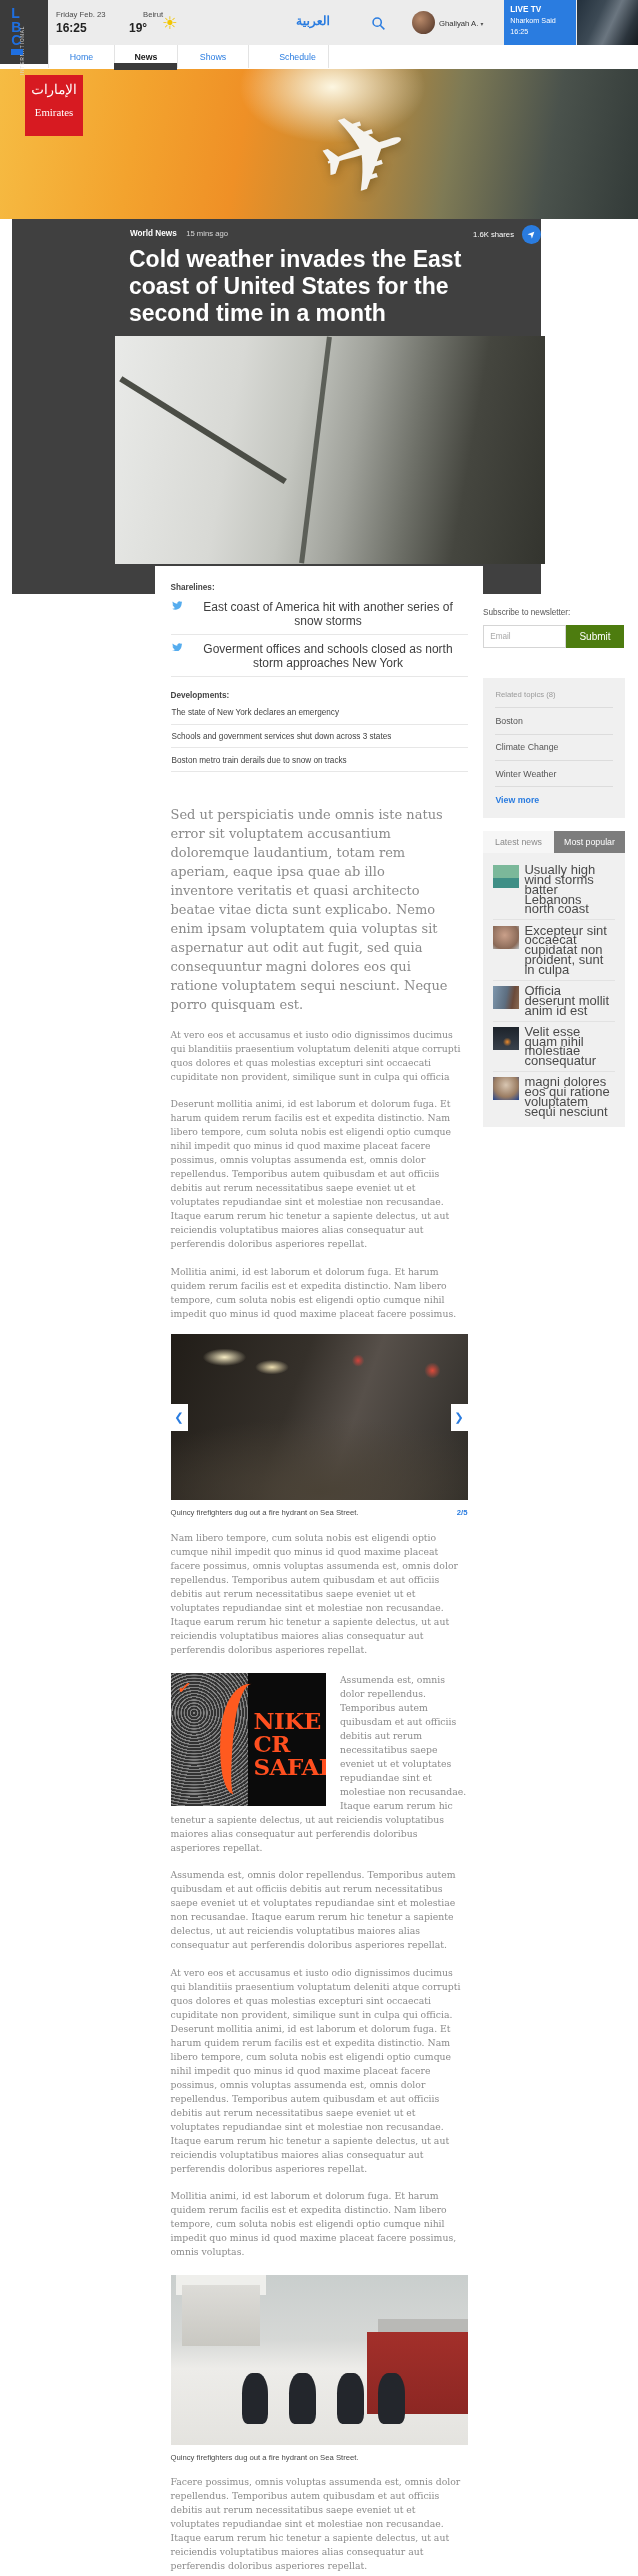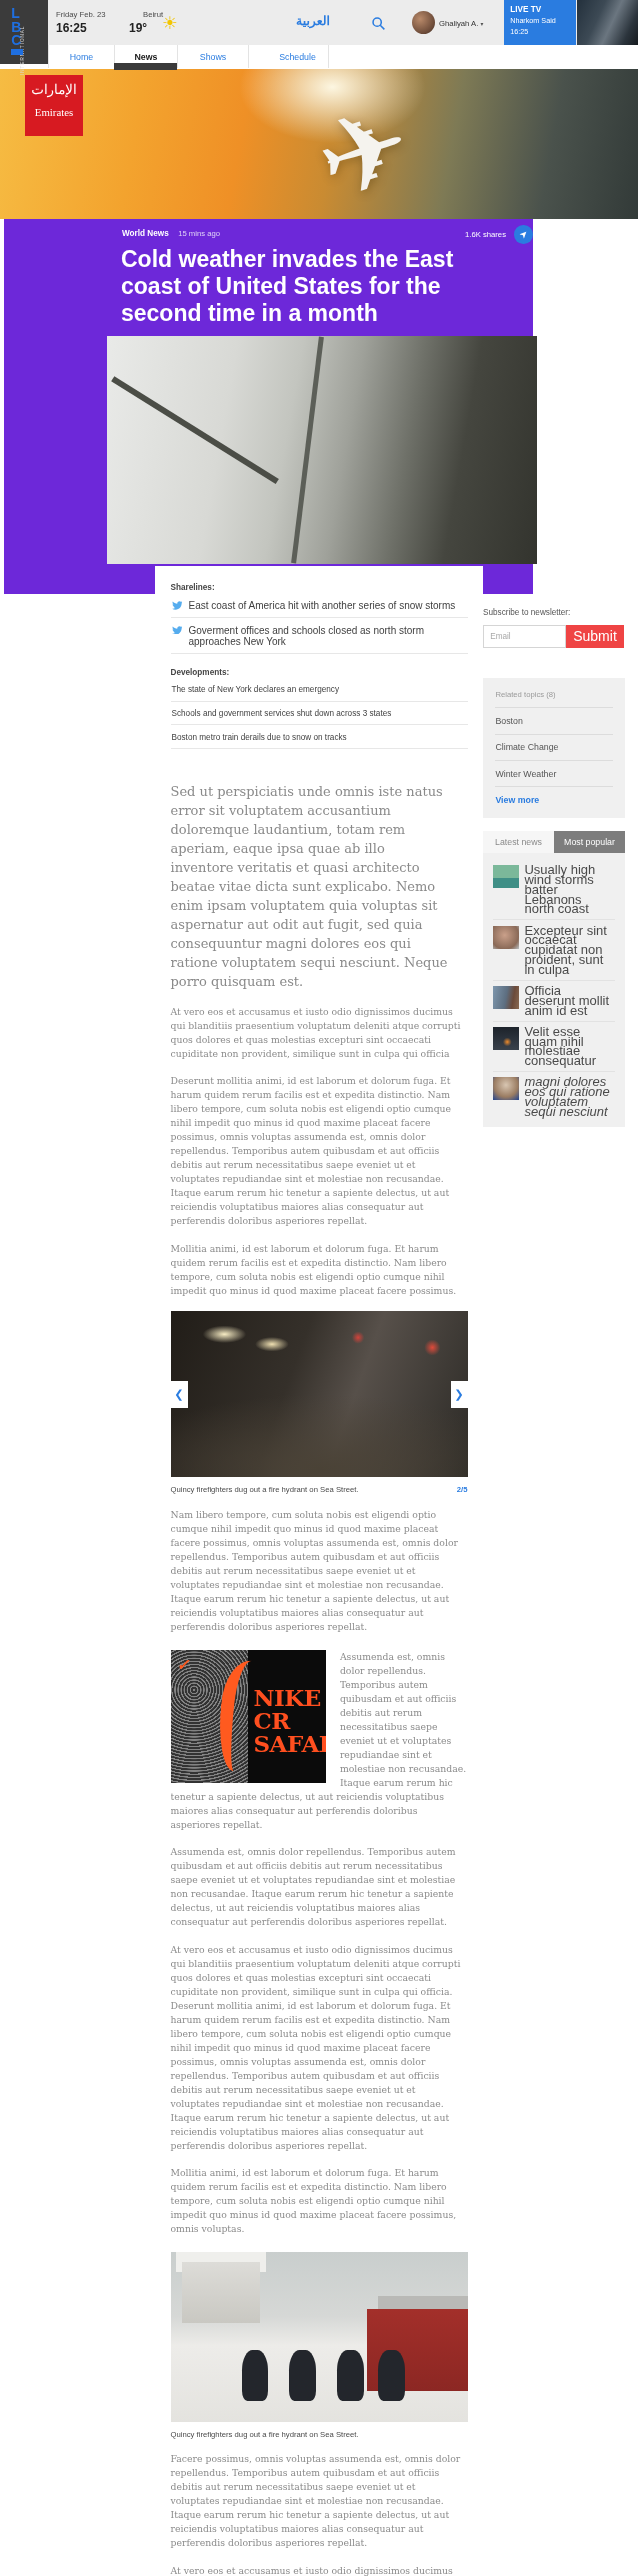--- a/index.html
+++ b/index.html
@@ -45,21 +45,21 @@
   #banner{position:absolute;top:69px;left:0;width:639px;height:150px;overflow:hidden;cursor:pointer;
     background:
       radial-gradient(ellipse 155px 93px at 52% 12%, rgba(255,252,235,.95), rgba(255,244,200,0) 60%),
       linear-gradient(100deg,#f6bc43 0%,#f3a32e 22%,#ef9026 38%,#c98b32 52%,#7e7a55 70%,#4a524c 85%,#323a38 100%);}
   #em-box{position:absolute;left:25px;top:6.2px;width:58px;height:61px;background:#d71a21;text-align:center;}
   #em-box .ar{color:#fff;font-size:13.4px;margin-top:7.2px;}
   #em-box .en{color:#fff;font-size:10.8px;margin-top:8.2px;font-family:"Liberation Serif",serif;}
   #plane{position:absolute;left:319px;top:20.6px;font-size:108px;color:#f5f3ee;transform:rotate(-18deg);
          text-shadow:0 3.1px 9.3px rgba(60,40,0,.35);}
   
-  #teal{position:absolute;top:219px;left:4px;width:529px;height:375px;background:#6d28d9;z-index:1;}
+  #teal{position:absolute;top:219px;left:12px;width:529px;height:375px;background:#404040;z-index:1;}
   #kicker-row{position:absolute;top:10.3px;left:118px;width:415px;}
   #kicker{color:#fff;font-weight:bold;font-size:8.2px;}
   #pubtime{color:rgba(255,255,255,.78);font-size:7.7px;margin-left:7.2px;}
   #share-count{position:absolute;right:31px;top:1px;color:#fff;font-size:7.7px;}
   #share-btn{position:absolute;right:4.1px;top:-4.1px;width:18.5px;height:18.5px;border-radius:50%;background:#2a7ce0;color:#fff;
              display:flex;align-items:center;justify-content:center;font-size:8.2px;cursor:pointer;}
   #share-btn span{transform:rotate(-45deg);font-weight:bold;}
   #headline{position:absolute;top:27px;left:117px;width:371px;color:#fff;font-weight:bold;font-size:23px;line-height:27px;}
   #hero{position:absolute;top:117px;left:103px;width:430px;height:228px;cursor:pointer;
     background:
@@ -75,21 +75,21 @@
   #author-photo{width:38px;height:39px;margin-top:19.6px;
      background:radial-gradient(circle at 50% 30%,#c9a184,#8a5f49 60%,#3c2d25);}
   #author-name{font-size:8.8px;font-weight:bold;color:#333;margin-top:9.3px;}
   #author-handle{font-size:7.7px;color:#2cb6c9;margin-top:3.1px;cursor:pointer;}
   #author-bio{font-size:7.7px;line-height:9.8px;color:#9a9a9a;margin-top:7.2px;}
   
   #article-col{position:absolute;left:155px;top:-28px;width:328px;background:#fff;box-sizing:border-box;padding:16.5px 15.5px 0 15.5px;z-index:3;}
   .sec-label{font-size:8.2px;font-weight:bold;color:#454545;}
   .shareline-row{display:flex;align-items:flex-start;padding:6.7px 0 6.2px 0;border-bottom:0.5px solid #e7e7e7;cursor:pointer;}
   .shareline-row svg{flex:0 0 auto;margin:0.5px 6.2px 0 1px;}
-  .shareline-row .txt{font-size:10px;color:#3f3f3f;}
+  .shareline-row .txt{font-size:12px;color:#3f3f3f;text-align:center;}
   #sharelines{border-top:none;margin-bottom:13.4px;}
   #sharelines .sec-label{margin-bottom:2.1px;}
   #developments .sec-label{margin-bottom:1px;}
   .dev-row{font-size:8.2px;color:#3f3f3f;padding:7.2px 0 6.7px 1px;border-bottom:0.5px solid #e7e7e7;}
   .body-copy{font-family:"DejaVu Serif","Liberation Serif",serif;color:#8b8b8b;}
   p.lead{font-size:13px;line-height:19px;margin:33px 16px 0 0;color:#8a8a8a;}
   p.bp{font-size:9.3px;line-height:14px;margin:13.4px 0 0 0;}
   
   #inline-carousel{margin-top:13.4px;position:relative;}
   #car-img{width:297px;height:166px;position:relative;overflow:hidden;cursor:pointer;
@@ -125,34 +125,34 @@
   #photo2 .house{position:absolute;left:4%;top:6%;width:26%;height:36%;background:linear-gradient(#dddcd8,#c9c8c2);}
   #photo2 .roof{position:absolute;left:2%;top:0;width:30%;height:12%;background:#efefec;}
   #p2-caption{margin-top:8.2px;font-size:7.7px;color:#4a4a4a;}
   
   #side-col{position:absolute;left:483px;top:14.4px;width:142px;}
   #nl-label{font-size:8.2px;color:#555;}
   #nl-row{display:flex;margin-top:7.2px;}
   #nl-input{width:83px;height:23px;border:0.5px solid #d5d5d5;background:#fff;box-sizing:border-box;padding:0 6.2px;font-size:8.2px;
             font-family:"Liberation Sans",sans-serif;color:#555;}
   #nl-input::placeholder{color:#a9a9a9;}
-  #nl-submit{width:58px;height:23px;background:#ef4444;color:#fff;border:none;font-size:14px;cursor:pointer;
+  #nl-submit{width:58px;height:23px;background:#4d7c0f;color:#fff;border:none;font-size:10px;cursor:pointer;
              font-family:"Liberation Sans",sans-serif;}
   #related-box{margin-top:30px;background:#f0f0f0;padding:12.4px 12.4px 3.1px 12.4px;}
   #related-box .rt-label{color:#9a9a9a;font-size:7.7px;padding-bottom:8.2px;border-bottom:0.5px solid #dcdcdc;}
   .rt-item{font-size:8.8px;color:#555;padding:7.7px 0;border-bottom:0.5px solid #dcdcdc;cursor:pointer;}
   #rt-more{font-size:8.8px;color:#2a7ce0;font-weight:bold;padding:8.2px 0 9.3px 0;cursor:pointer;}
   #popular-widget{margin-top:13.4px;}
   #pop-tabs{display:flex;height:21.6px;}
   .pop-tab{flex:1;display:flex;align-items:center;justify-content:center;font-size:8.8px;cursor:pointer;}
   #tab-latest{background:#f6f6f6;color:#8a8a8a;}
   #tab-popular{background:#7d7d7d;color:#fff;}
   #pop-list{background:#f0f0f0;padding:7.2px 10.3px 5.2px 10.3px;}
   .pop-item{display:flex;padding:5.2px 0;border-bottom:0.5px solid #e2e2e2;cursor:pointer;}
-  .pop-item:last-child{border-bottom:none;font-style:italic;}
+  .pop-item:last-child{border-bottom:none;}
   .pop-thumb{width:26px;height:23px;flex:0 0 auto;}
   .pop-title{font-size:13px;line-height:9.8px;color:#4a4a4a;margin-left:5.2px;}
   .th-beach{background:linear-gradient(#7bb89a 0 55%,#3f8f86 55% 100%);}
   .th-woman{background:radial-gradient(circle at 45% 40%,#caa08a,#8a6a58 70%,#b9c2c6);}
   .th-man{background:linear-gradient(100deg,#7e97ad 0%,#5d6e80 50%,#6b4a3a 75%,#8a6a52 100%);}
   .th-night{background:radial-gradient(circle 6.2px at 55% 65%,#ef8b2a,rgba(0,0,0,0) 70%),linear-gradient(#1d232b,#39414b);}
   .th-cap{background:radial-gradient(circle at 50% 35%,#d8c6b2,#9a7c62 60%,#2f4a8a 95%);}
 </style>
 </head>
 <body>

